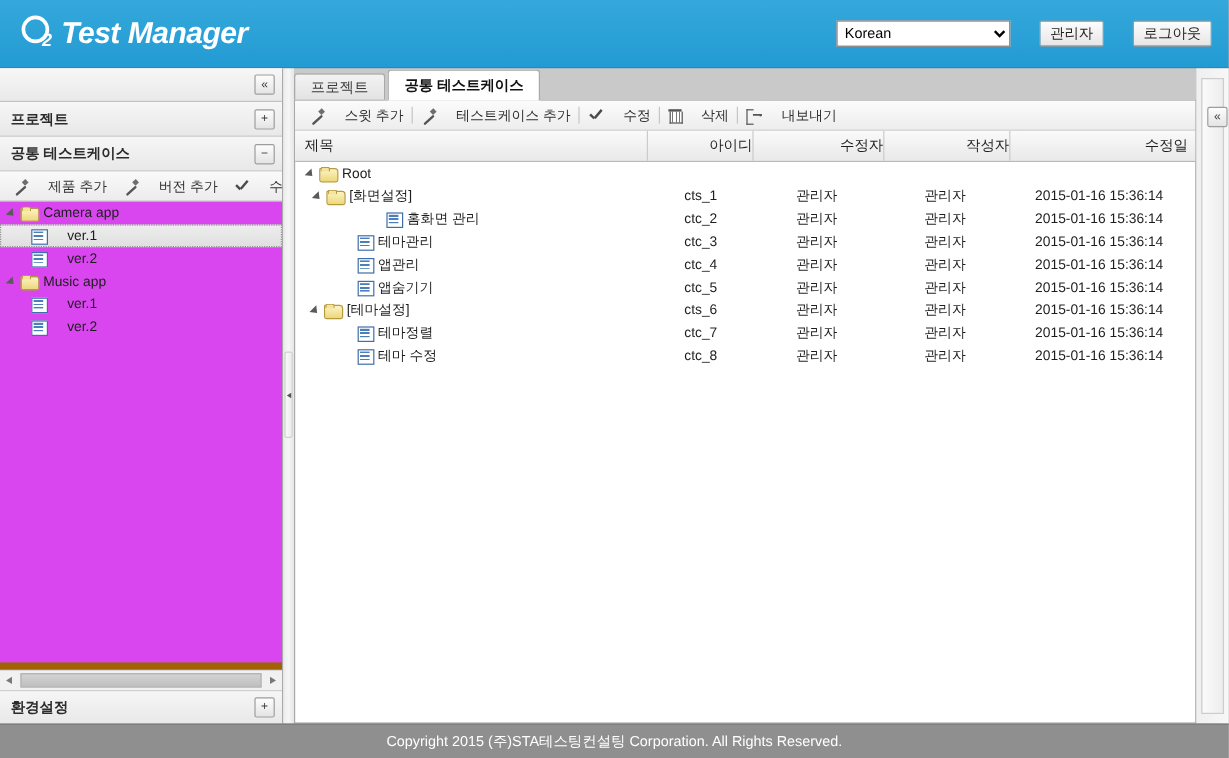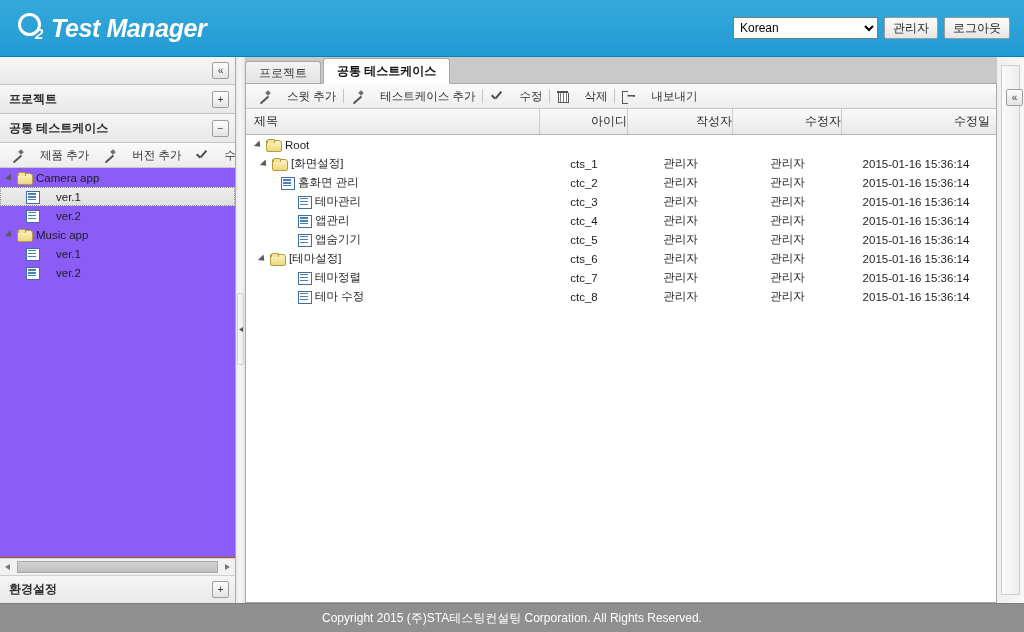--- a/index.html
+++ b/index.html
@@ -29,21 +29,21 @@
   }
   .logo-sub {
     position:absolute; left:17px; top:13px;
     color:#fff; font-size:15px; font-weight:bold; font-style:italic;
     font-family:"Liberation Sans", sans-serif;
   }
   .logo-text {
     color:#fff; font-size:25px; font-weight:bold; font-style:italic;
     letter-spacing:-0.4px;
   }
-  .header-right { display:flex; align-items:flex-start; padding-right:14px; gap:6px; }
+  .header-right { display:flex; align-items:flex-start; padding-right:14px; gap:24px; }
   .lang-select {
     width:145px; height:22px; font-size:12px;
     font-family:"Liberation Sans", sans-serif;
     border:1px solid #7a7a7a; background:#fff; color:#000;
     padding:1px 2px;
   }
   .hdr-btn {
     height:22px; min-width:46px; padding:0 8px;
     font-size:12px; font-family:"Liberation Sans", sans-serif;
     background:linear-gradient(#fdfdfd,#e6e6e6);
@@ -130,22 +130,22 @@
     content:""; position:absolute; left:0px; top:1px; width:5px; height:11px;
     border:1.5px solid #555; border-right:none;
   }
   .ico-export::after {
     content:""; position:absolute; left:5px; top:5px; width:8px; height:2px;
     background:#555;
     clip-path:polygon(0 0,70% 0,70% -150%,100% 50%,70% 250%,70% 100%,0 100%);
   }
 
   .sb-tree {
-    flex:1; background:#8b5cf6; overflow:hidden; position:relative;
-    border-bottom:1px solid #a16207;
+    flex:1; background:#d946ef; overflow:hidden; position:relative;
+    border-bottom:6px solid #a16207;
   }
   .tree-row {
     display:flex; align-items:center; height:19px; padding-left:6px;
     font-size:11.5px; color:#1d1d1d; cursor:pointer; white-space:nowrap;
   }
   .tree-row.child { padding-left:26px;gap:13px; }
   .tree-row.selected {
     background:linear-gradient(#ededed,#e0e0e0);
     border:1px dotted #8e8e8e; height:19px; padding-left:25px;
   }
@@ -430,22 +430,22 @@
           <div class="tb-sep"></div>
           <div class="tb-item">
             <span class="ico ico-export"></span>
             <span>내보내기</span>
           </div>
         </div>
 
         <div class="grid-head">
           <div class="gh-cell" style="width:294px">제목</div>
           <div class="gh-cell ctr" style="width:88px">아이디</div>
+          <div class="gh-cell ctr" style="width:109px">수정자</div>
           <div class="gh-cell ctr" style="width:105px">작성자</div>
-          <div class="gh-cell ctr" style="width:109px">수정자</div>
           <div class="gh-cell ctr" style="width:148px">수정일</div>
         </div>
 
         <div class="grid-body">
 
           <div class="grid-row">
             <div class="gr-title" style="width:294px; padding-left:9px">
               <span class="tri"></span>
               <span class="folder"></span>
               <span>Root</span>
@@ -462,21 +462,21 @@
               <span class="folder"></span>
               <span>[화면설정]</span>
             </div>
             <div class="gr-cell" style="width:88px">cts_1</div>
             <div class="gr-cell" style="width:105px">관리자</div>
             <div class="gr-cell" style="width:109px">관리자</div>
             <div class="gr-cell" style="width:148px">2015-01-16 15:36:14</div>
           </div>
 
           <div class="grid-row">
-            <div class="gr-title" style="width:294px; padding-left:35px">
+            <div class="gr-title" style="width:294px; padding-left:76px">
               <span class="doc"></span>
               <span>홈화면 관리</span>
             </div>
             <div class="gr-cell" style="width:88px">ctc_2</div>
             <div class="gr-cell" style="width:105px">관리자</div>
             <div class="gr-cell" style="width:109px">관리자</div>
             <div class="gr-cell" style="width:148px">2015-01-16 15:36:14</div>
           </div>
 
           <div class="grid-row">

